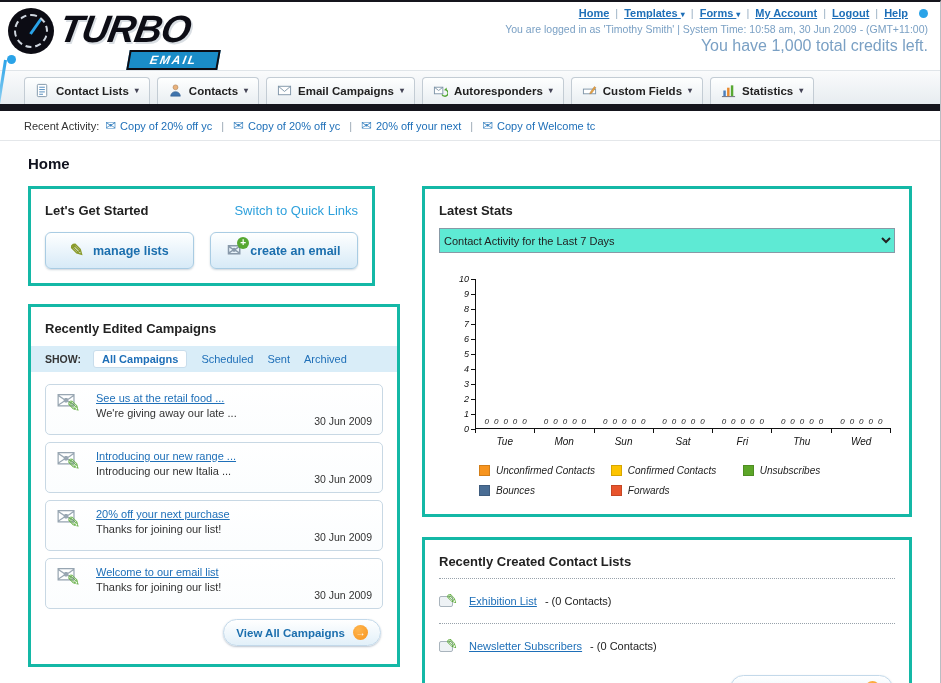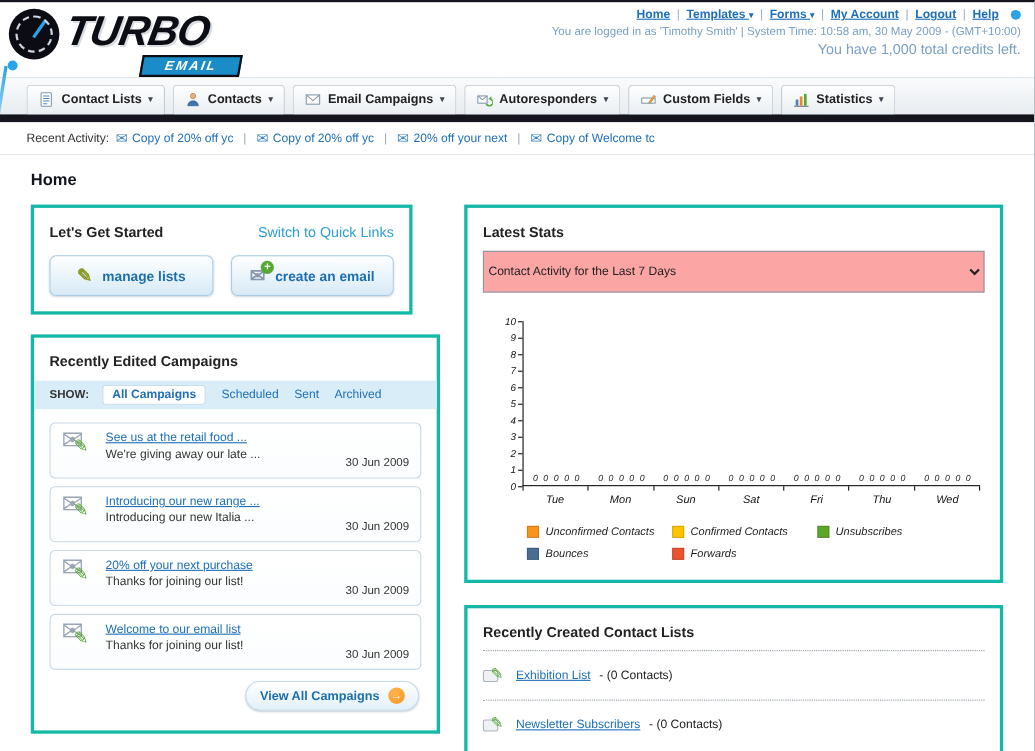--- a/index.html
+++ b/index.html
@@ -19,21 +19,21 @@
   .needle-line { position:absolute; left:4px; top:58px; width:3px; height:44px; background:linear-gradient(#2aa3e8,#8fd0f2); transform:rotate(9deg); transform-origin:top center; z-index:6; }
   .needle-dot { position:absolute; left:7px; top:53px; width:9px; height:9px; border-radius:50%; background:#2aa3e8; z-index:6; }
 
   .top-right { position:absolute; right:12px; top:5px; text-align:right; }
   .top-nav { display:flex; align-items:center; justify-content:flex-end; gap:6px; }
   .toplink { color:#1e6fb8; font-weight:bold; font-size:11px; text-decoration:underline; white-space:nowrap; }
   .dda { font-size:8px; text-decoration:none; display:inline-block; }
   .pipe { color:#9ab0c4; }
   .header-dot { display:inline-block; width:9px; height:9px; border-radius:50%; background:#2aa3e8; margin-left:5px; flex:none; }
   .login-info { color:#7aa0c4; font-size:10.5px; margin-top:4px; }
-  .credits { color:#7aa0c4; font-size:13px; margin-top:2px; }
+  .credits { color:#7aa0c4; font-size:16px; margin-top:2px; }
 
   
   .tabs-row { display:flex; align-items:flex-end; gap:7px; padding:6px 0 0 24px; background:linear-gradient(#fafbfc,#e7ecf0); border-top:1px solid #e0e5e9; height:34px; }
   .tab { display:flex; align-items:center; gap:6px; padding:5px 10px 6px; background:linear-gradient(#feffff,#e9eef2); border:1px solid #c3ccd4; border-bottom:none; border-radius:4px 4px 0 0; font-weight:bold; color:#222; font-size:11.5px; cursor:pointer; white-space:nowrap; }
   .tabicon { display:inline-flex; width:15px; height:15px; }
   .tabarrow { font-size:8px; color:#445; }
   .dark-bar { height:7px; background:#15151d; }
 
   
   .activity-bar { display:flex; align-items:center; gap:6px; padding:8px 0 8px 24px; border-bottom:1px solid #e4e7ea; }
@@ -77,21 +77,21 @@
   .pen2 { position:absolute; left:11px; top:7px; color:#57a832; font-size:16px; line-height:1; }
   .camp-texts { flex:1; display:flex; flex-direction:column; gap:3px; min-width:0; }
   .camp-title { color:#1e6fb8; text-decoration:underline; }
   .camp-sub { color:#333; }
   .camp-date { color:#333; font-size:10.5px; white-space:nowrap;margin-top:23px; }
   .view-all-row { text-align:right; margin:10px 2px 4px; }
   .pill-btn { display:inline-flex; align-items:center; gap:8px; padding:5px 12px; background:linear-gradient(#ffffff,#e2f0f9); border:1px solid #c3d9ea; border-radius:16px; box-shadow:0 1px 2px rgba(60,90,120,.35); color:#1c6fae; font-weight:bold; font-size:11.5px; cursor:pointer; font-family:"Liberation Sans",sans-serif; }
   .pill-arrow { width:15px; height:15px; border-radius:50%; background:radial-gradient(circle at 35% 30%, #ffb54d, #f7941e); color:#fff; font-size:10px; line-height:15px; text-align:center; font-weight:bold; flex:none; }
 
   
-  .stats-select { width:100%; margin-top:10px; font-size:11px; font-family:"Liberation Sans",sans-serif; height:38px; border:1px solid #8899a6; background:#fca5a5; color:#222; }
+  .stats-select { width:100%; margin-top:10px; font-size:11px; font-family:"Liberation Sans",sans-serif; height:25px; border:1px solid #8899a6; background:#5eead4; color:#222; }
   .chart-wrap { margin:26px 4px 0 10px;font-style:italic; }
   .chart { display:flex; }
   .yaxis { display:flex; flex-direction:column; justify-content:space-between; height:150px; width:26px; flex:none; }
   .yrow { display:flex; align-items:center; justify-content:flex-end; gap:2px; height:0; }
   .ylab { font-size:9px; color:#111; line-height:1; }
   .ytick { width:4px; height:1px; background:#111; }
   .plot { flex:1; height:150px; border-left:1px solid #111; border-bottom:1px solid #111; display:flex; align-items:flex-end; }
   .zgroup { flex:1; display:flex; justify-content:center; gap:5px; padding-bottom:2px; }
   .zv { font-size:8px; color:#222; line-height:1; }
   .xticks { display:flex; justify-content:space-between; margin-left:26px; height:4px; }
@@ -136,21 +136,21 @@
           <span class="pipe">|</span>
           <a href="#" class="toplink">Forms <span class="dda">▾</span></a>
           <span class="pipe">|</span>
           <a href="#" class="toplink">My Account</a>
           <span class="pipe">|</span>
           <a href="#" class="toplink">Logout</a>
           <span class="pipe">|</span>
           <a href="#" class="toplink">Help</a>
           <span class="header-dot"></span>
         </div>
-      <div class="login-info">You are logged in as 'Timothy Smith' | System Time: 10:58 am, 30 May 2009 - (GMT+10:00)</div>
+      <div class="login-info">You are logged in as 'Timothy Smith' | System Time: 10:58 am, 30 Jun 2009 - (GMT+11:00)</div>
       <div class="credits">You have 1,000 total credits left.</div>
     </div>
   </header>
 
   <nav class="tabs-row">
       <div class="tab">
         <span class="tabicon">
           <svg width="15" height="15" viewBox="0 0 16 16">
             <rect x="2.5" y="1.5" width="10" height="13" rx="1" fill="#fff" stroke="#7f95a8"></rect>
             <path d="M4.5 4.5h6M4.5 7h6M4.5 9.5h6M4.5 12h4" stroke="#4d88bb" stroke-width="1"></path>

